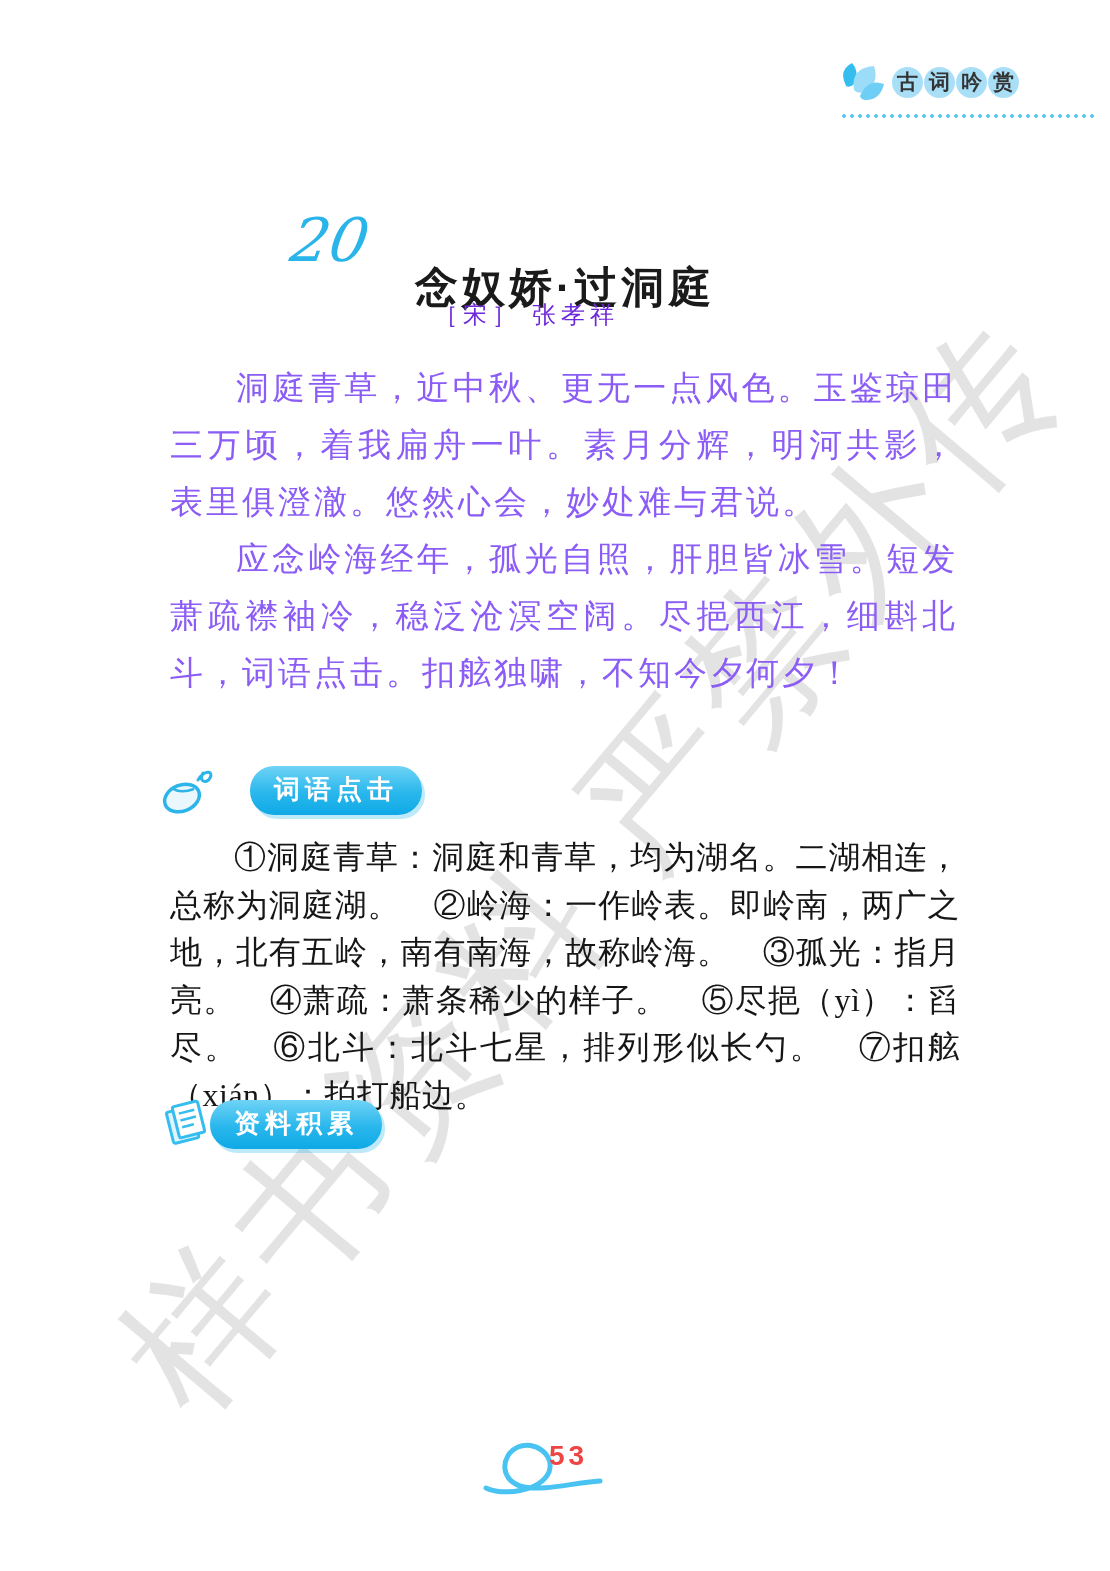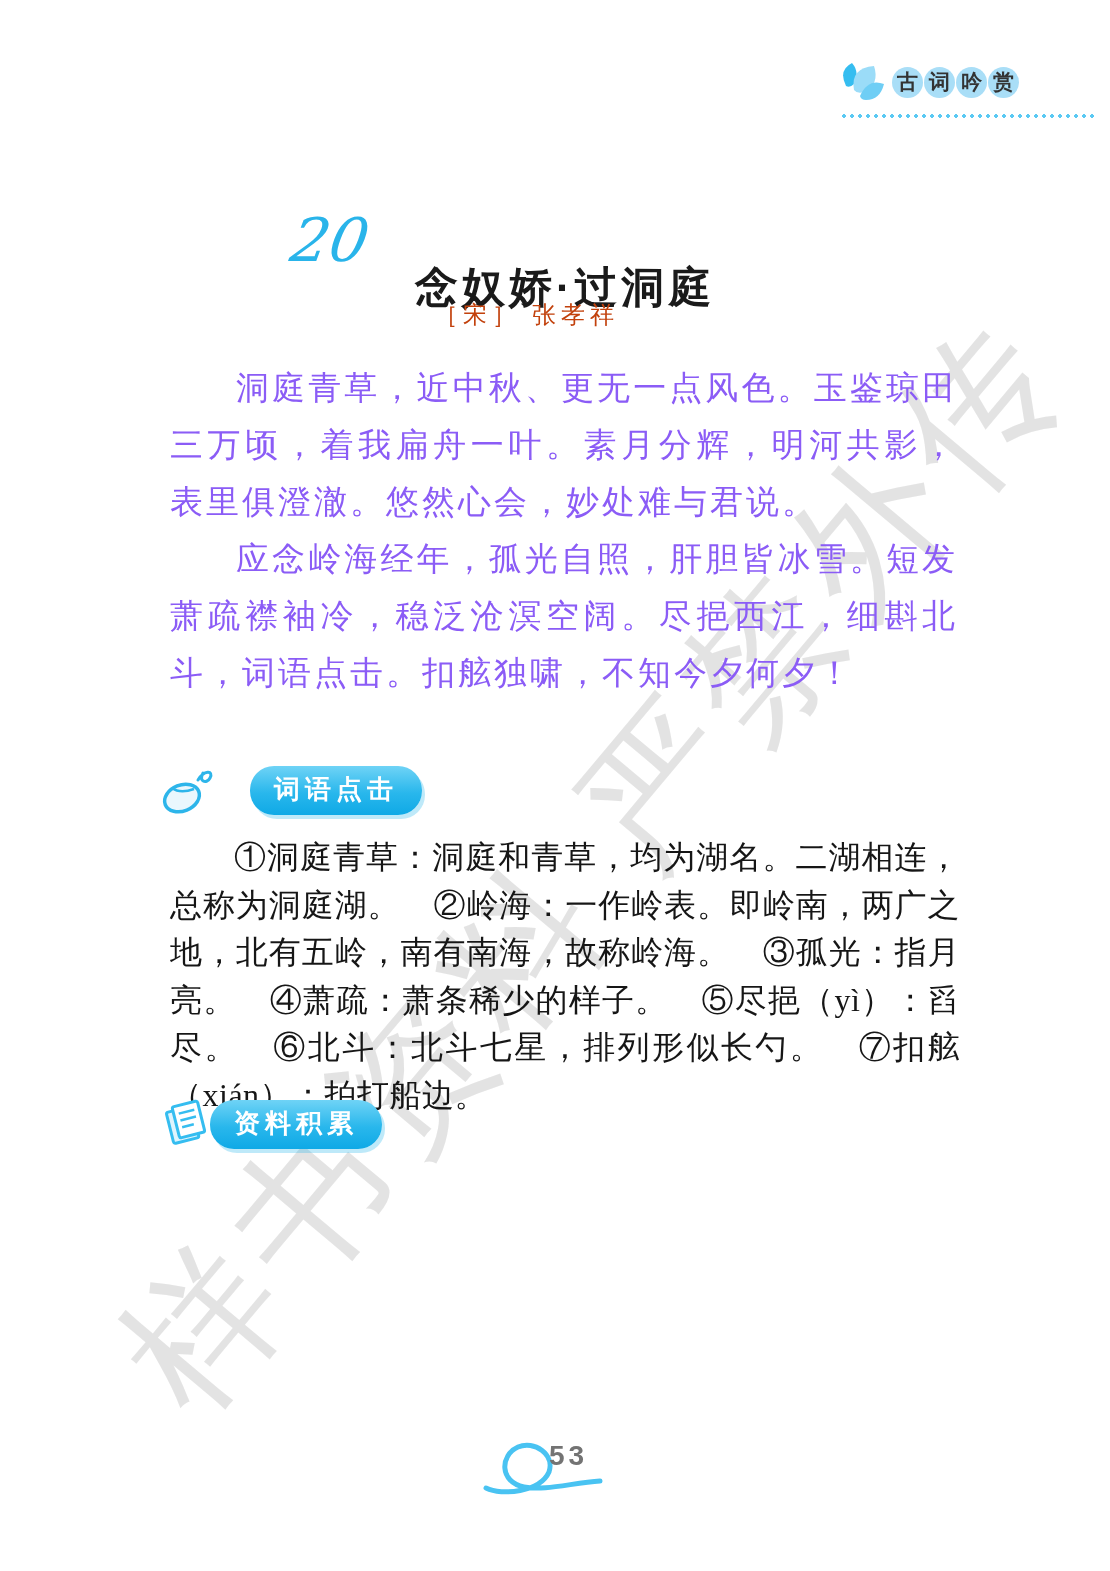--- a/index.html
+++ b/index.html
@@ -45,21 +45,21 @@
     font-style:italic;font-size:60px;line-height:60px;
     color:#29b4ea;transform:skewX(-10deg);
   }
   .lesson-title{
     position:absolute;left:415px;top:222px;z-index:1;
     font-family:"Liberation Sans", sans-serif;
     font-size:43px;font-weight:bold;letter-spacing:4px;color:#1a1a1a;margin-top:37px;
   }
   .author-line{
     position:absolute;left:0;top:299px;width:1053px;z-index:1;
-    text-align:center;font-size:24px;letter-spacing:5px;color:#c2410c;
+    text-align:center;font-size:24px;letter-spacing:5px;color:#6d28d9;
   }
   
   .poem{
     position:absolute;left:170px;top:360px;width:788px;z-index:1;
     font-size:33px;line-height:57px;letter-spacing:3px;
     text-align:justify;text-justify:inter-ideograph;color:#8b5cf6;
   }
   .poem p{margin:0;text-indent:2em;}
   
   .badge-row{position:absolute;left:160px;display:flex;align-items:center;z-index:1;}
@@ -80,21 +80,21 @@
     text-align:justify;text-justify:inter-ideograph;color:#161616;
   }
   .anno{top:834px;}
   .bio{top:1166px;}
   .body-text p{margin:0;text-indent:2em;}
   
   .footer-ribbon{position:absolute;left:472px;top:1436px;z-index:1;}
   .page-number{
     position:absolute;left:549px;top:1440px;z-index:2;
     font-family:"Liberation Sans", sans-serif;
-    font-size:28px;font-weight:bold;letter-spacing:4px;color:#737373;
+    font-size:28px;font-weight:bold;letter-spacing:4px;color:#ef4444;
   }
 </style>
 </head>
 <body>
 
 <div class="page">
 
   <div class="watermark">样书资料 严禁外传</div>
 
   <div class="header">

